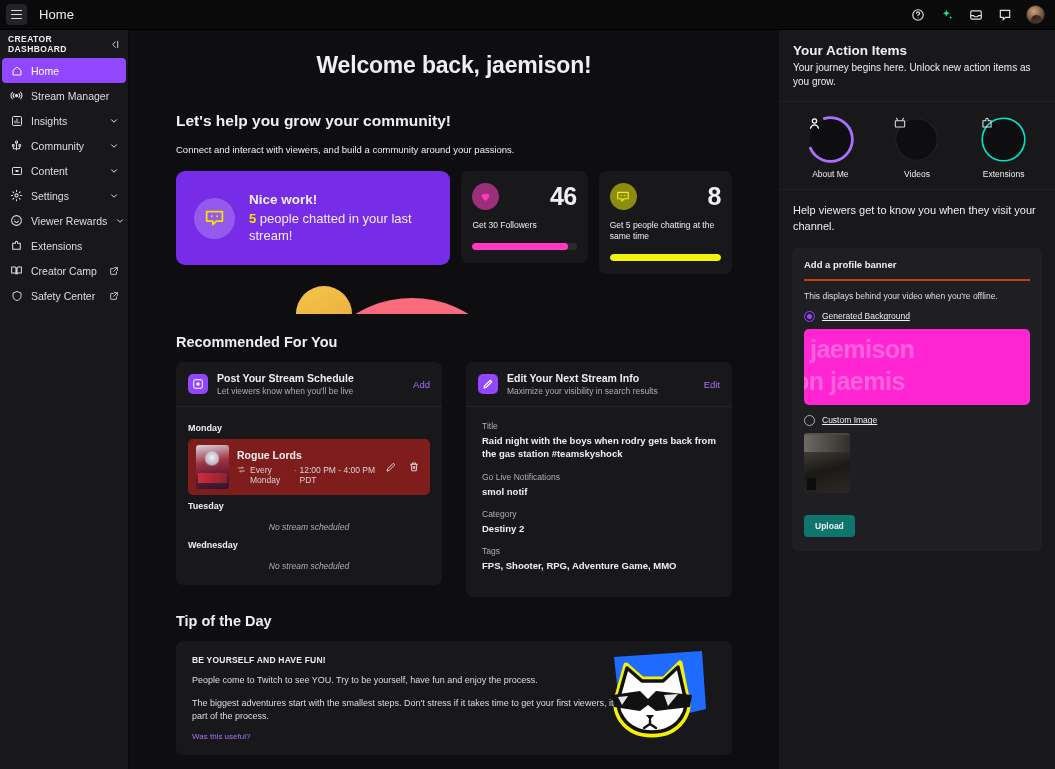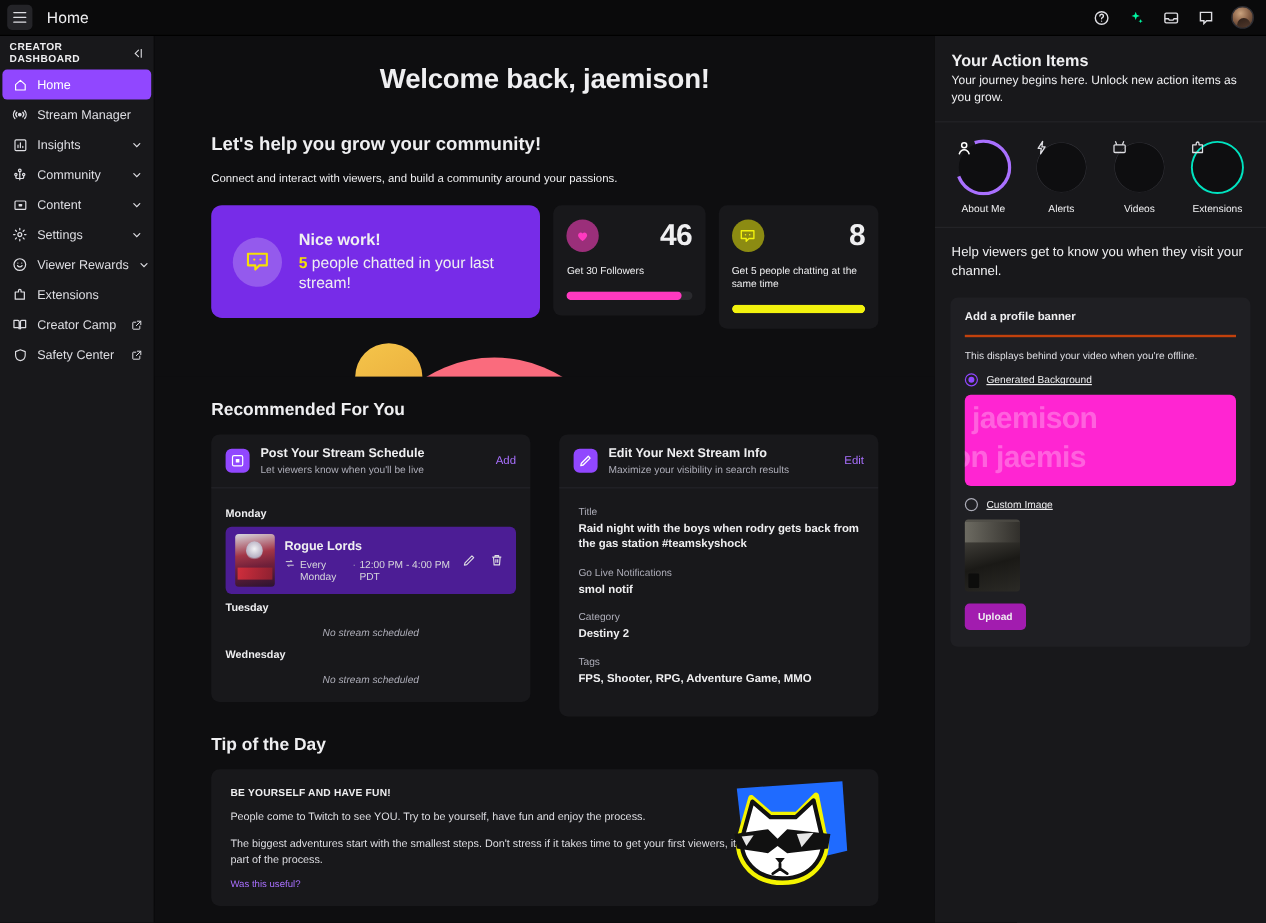--- a/index.html
+++ b/index.html
@@ -108,21 +108,21 @@
   .rec-card { flex: 1; background: #18181b; border-radius: 7px; overflow: hidden; min-height: 217px; }
   .rec-head { display: flex; align-items: center; gap: 9px; padding: 10px 12px; border-bottom: 1px solid #242428; }
   .rec-ico { width: 20px; height: 20px; border-radius: 5px; background: #9147ff; display: flex; align-items: center; justify-content: center; flex: 0 0 20px;}
   .rec-h-txt { flex: 1; min-width: 0; }
   .rec-h-title { font-size: 10.5px; font-weight: bold; }
   .rec-h-sub { font-size: 8.5px; color: #adadb8; margin-top: 2px; }
   .rec-action { font-size: 9.5px; color: #a970ff; cursor: pointer; }
   .rec-body { padding: 10px 12px 12px 12px; }
 
   .day-label { font-size: 9px; font-weight: bold; margin: 6px 0 6px 0; }
-  .sched-item { background: #4c1d95; border-radius: 5px; display: flex; align-items: center; gap: 8px; padding: 6px 8px; }
+  .sched-item { background: #7f1d1d; border-radius: 5px; display: flex; align-items: center; gap: 8px; padding: 6px 8px; }
   .sched-thumb { width: 33px; height: 44px; border-radius: 3px; flex: 0 0 33px;
      background: linear-gradient(170deg,#d7d9e0 0%, #a23647 38%, #72203a 60%, #2b1430 100%); position: relative; overflow:hidden;}
   .sched-thumb::before{content:''; position:absolute; left:9px; top:6px; width:14px;height:16px;border-radius:50%;
      background: radial-gradient(circle at 50% 40%, #f2f2f5 0%, #b8b2c4 60%, rgba(0,0,0,0) 75%);}
   .sched-thumb::after{content:''; position:absolute; left:2px; bottom:6px; width:29px;height:10px;
      background: linear-gradient(90deg,#e0303c,#9a2230); opacity:.85;}
   .sched-info { flex: 1; min-width: 0; }
   .sched-title { font-size: 10.5px; font-weight: bold; margin-bottom: 4px; }
   .sched-meta { display: flex; align-items: flex-start; gap: 6px; font-size: 8.5px; color: #d6d6db; }
   .sched-rep { display: flex; gap: 4px; align-items: flex-start; width: 62px;}
@@ -164,22 +164,22 @@
   .radio.on::after { content: ''; position: absolute; left: 2px; top: 2px; width: 5px; height: 5px; border-radius: 50%; background: #9147ff; }
   .radio-label { font-size: 8.5px; color: #efeff1; text-decoration: underline; }
   .gen-banner { height: 76px; border-radius: 5px; background: #ff25d2; margin: 3px 0 10px 0; overflow: hidden; position: relative;}
   .gen-banner span { position: absolute; font-size: 25px; font-weight: bold; color: rgba(255,255,255,.28); letter-spacing: -.5px; white-space: nowrap;}
   .gen-banner .l1 { left: 6px; top: 6px; }
   .gen-banner .l2 { left: -10px; top: 38px; }
   .custom-thumb { width: 46px; height: 60px; border-radius: 3px; margin: 3px 0 10px 0; overflow:hidden;
      background: linear-gradient(165deg,#58564f 0%, #3a3833 30%, #1a1916 60%, #2b2a26 100%); position: relative;}
   .custom-thumb::before{content:'';position:absolute;left:0;top:2px;width:46px;height:17px;background:linear-gradient(90deg,#6d6b62,#312f2b);}
   .custom-thumb::after{content:'';position:absolute;left:3px;bottom:3px;width:9px;height:12px;background:#0d0d0c;border-radius:1px;}
-  .upload-btn { display: inline-block; background: #a21caf; color: #efeff1; font-size: 8.5px; font-weight: bold;
-     padding: 6px 11px; border-radius: 4px; cursor: pointer; }
+  .upload-btn { display: inline-block; background: #0f766e; color: #efeff1; font-size: 8.5px; font-weight: bold;
+     padding: 6px 11px; border-radius: 4px; cursor: pointer; margin-top: 12px; }
 </style>
 </head>
 <body>
 
 <div class="app">
 
   <div class="topbar">
     <div class="burger">
         <i></i>
         <i></i>
@@ -587,33 +587,20 @@
             <div class="ring-inner">
               <svg width="15" height="15" viewBox="0 0 24 24" fill="none" stroke="#fff" stroke-width="2" stroke-linecap="round">
                   <circle cx="12" cy="8" r="3.4"></circle>
                   <path d="M5.5 19.5c1.2-3.6 3.8-5.4 6.5-5.4s5.3 1.8 6.5 5.4"></path>
                 </svg>
             </div>
           </div>
           <div class="step-label">About Me</div>
         </div>
 
-        <div class="step">
-          <div class="ring">
-            <svg width="47" height="47" viewBox="0 0 47 47">
-              <circle cx="23.5" cy="23.5" r="20" fill="none" stroke="#3a3a41" stroke-width="1.6"></circle>
-            </svg>
-            <div class="ring-inner">
-              <svg width="14" height="14" viewBox="0 0 24 24" fill="none" stroke="#dedee3" stroke-width="1.8" stroke-linejoin="round">
-                  <path d="M13.5 3L7 13h4.5L10.5 21L17 11h-4.5z"></path>
-                </svg>
-            </div>
-          </div>
-          <div class="step-label">Alerts</div>
-        </div>
 
         <div class="step">
           <div class="ring">
             <svg width="47" height="47" viewBox="0 0 47 47">
               <circle cx="23.5" cy="23.5" r="20" fill="none" stroke="#3a3a41" stroke-width="1.6"></circle>
             </svg>
             <div class="ring-inner">
               <svg width="14" height="14" viewBox="0 0 24 24" fill="none" stroke="#dedee3" stroke-width="1.8" stroke-linejoin="round">
                   <rect x="4" y="8" width="16" height="11" rx="1.5"></rect>
                   <path d="M8 8L6 3M16 8l2-5"></path>

